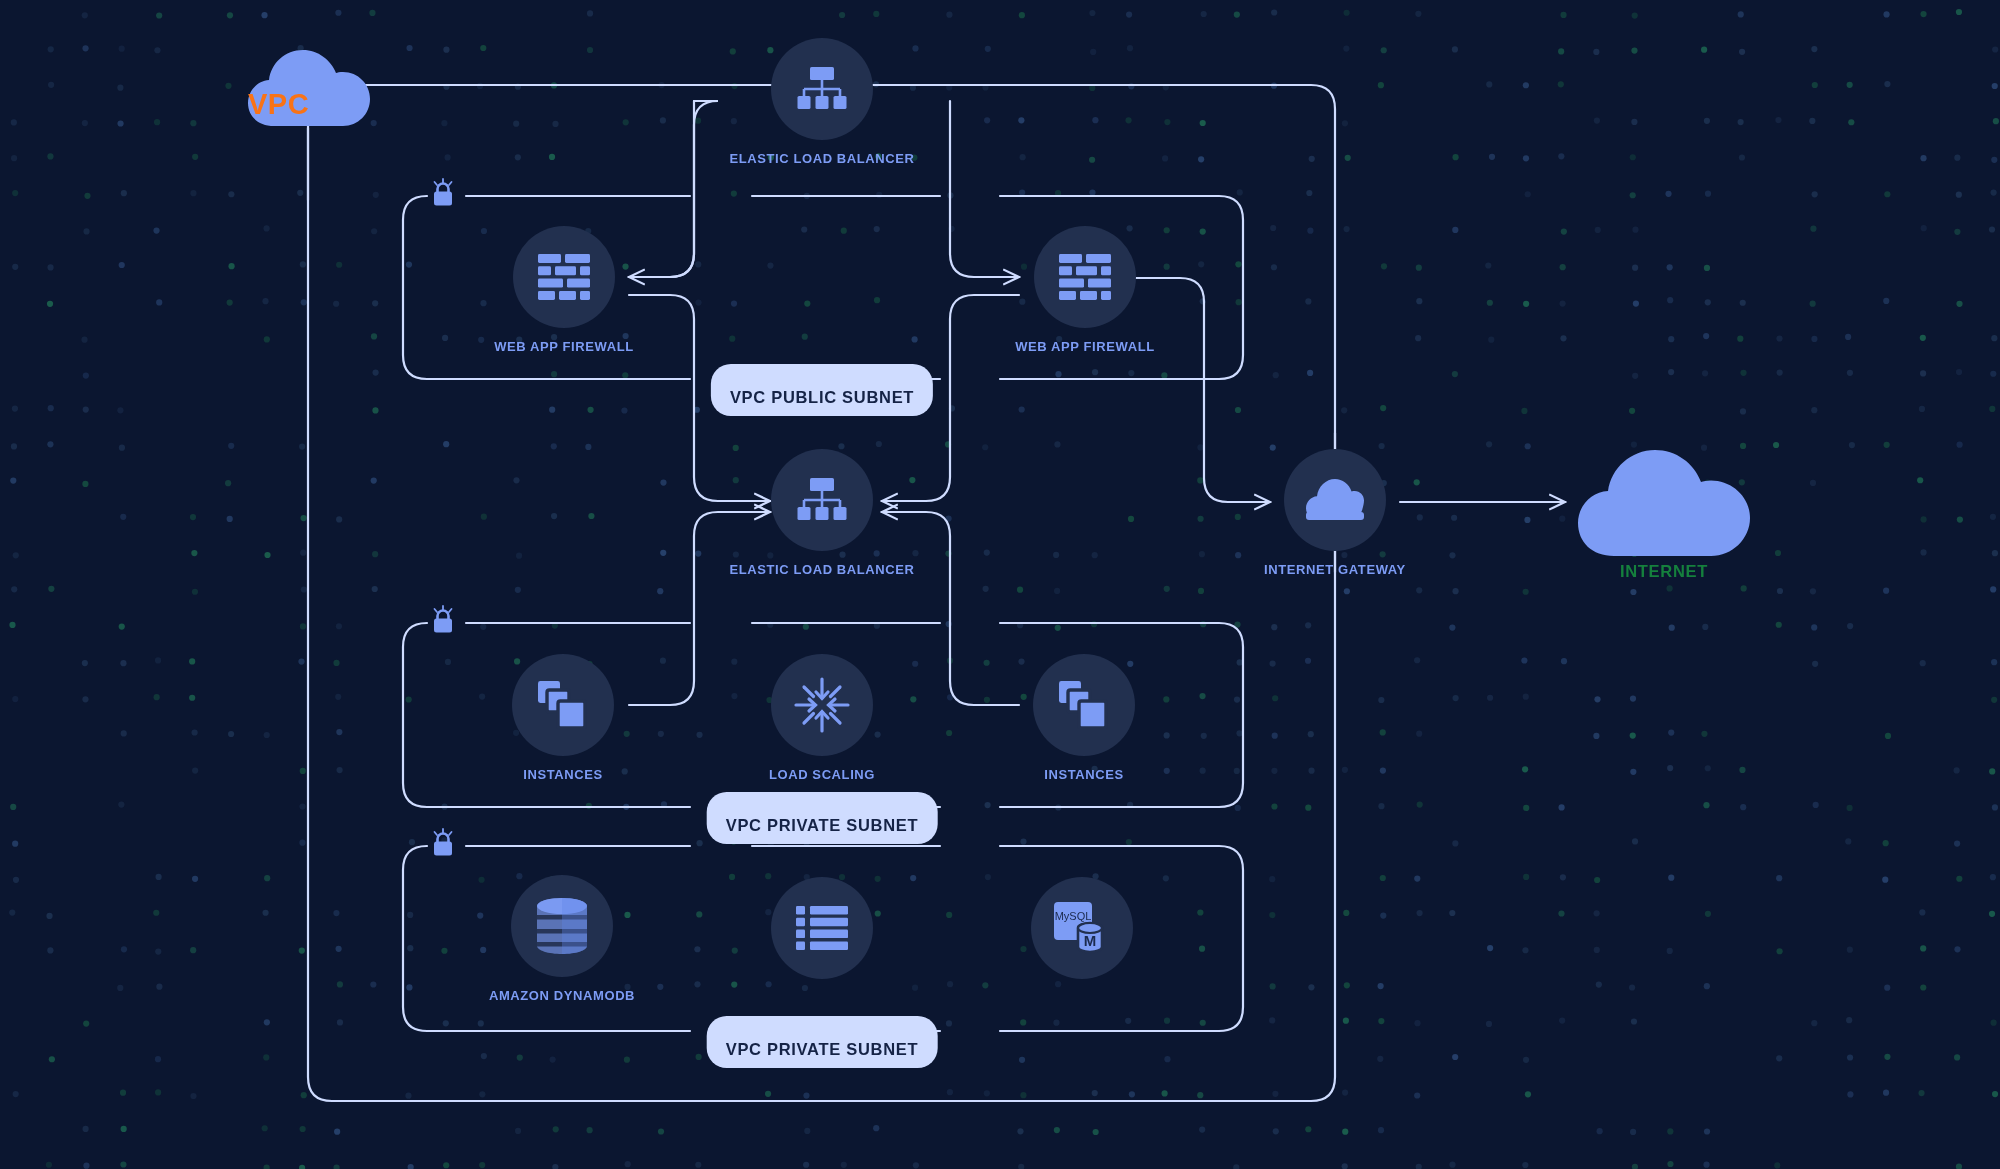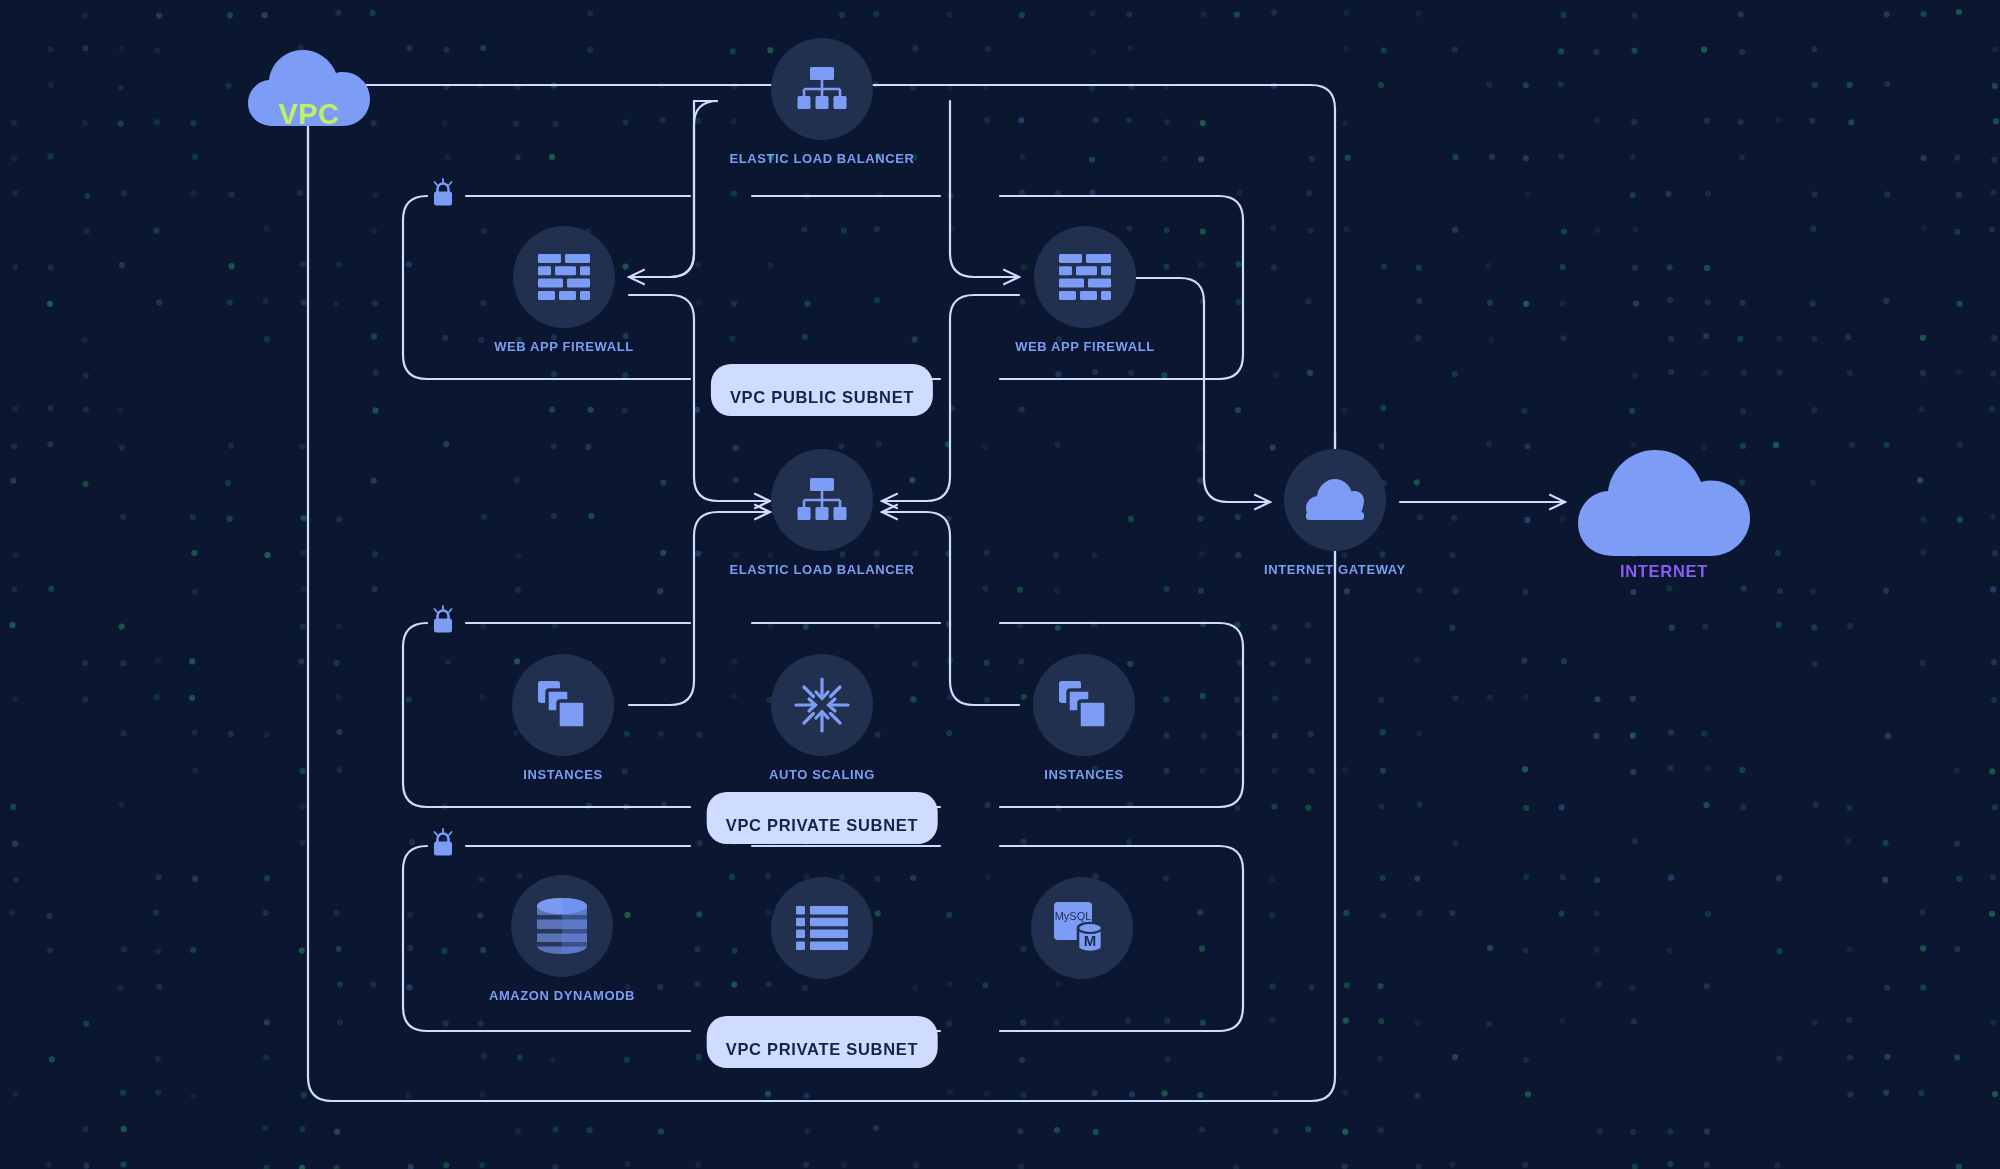--- a/index.html
+++ b/index.html
@@ -61,34 +61,32 @@
   }
   
   .vpccloud {
     position: absolute;
     z-index: 3;
   }
   .vpccloud .vpctext {
     position: absolute;
     left: 0; right: 0;
     top: 38px;
-    text-align: center;
     font-size: 29px;
     font-weight: bold;
     letter-spacing: 0.5px;
-    color: #bef264;
-    margin-top: 10px;
+    color: #f97316;
   }
   .internetlabel {
     position: absolute;
     z-index: 3;
     font-size: 16.5px;
     font-weight: bold;
     letter-spacing: 0.7px;
-    color: #8b5cf6;
+    color: #15803d;
     transform: translateX(-50%);
     white-space: nowrap;
   }
   .lock { position:absolute; z-index:4; }
 </style>
 </head>
 <body>
 
 <div id="stage">
 
@@ -1071,21 +1069,21 @@
             <path d="M15 22 L21.5 28 L15 34"></path>
           <path d="M54 28 L35 28"></path>
             <path d="M41 22 L34.5 28 L41 34"></path>
           <path d="M10 10 L19.5 19.5"></path>
           <path d="M46 10 L36.5 19.5"></path>
           <path d="M10 46 L19.5 36.5"></path>
           <path d="M46 46 L36.5 36.5"></path>
         </g>
       </svg>
     </div>
-    <div class="nlabel">AUTO SCALING</div>
+    <div class="nlabel">LOAD SCALING</div>
   </div>
 
   <div class="node" style="left:1084px; top:654px;">
     <div class="disc">
       <svg width="50" height="48" viewBox="0 0 50 48">
         <g fill="#7d9cf5">
           <rect x="0" y="0" width="22" height="22" rx="2.4"></rect>
           <rect x="9" y="9" width="22" height="22" rx="2.4" stroke="#22304f" stroke-width="3.4"></rect>
           <rect x="20" y="20" width="27" height="27" rx="2.4" stroke="#22304f" stroke-width="3.4"></rect>
         </g>

